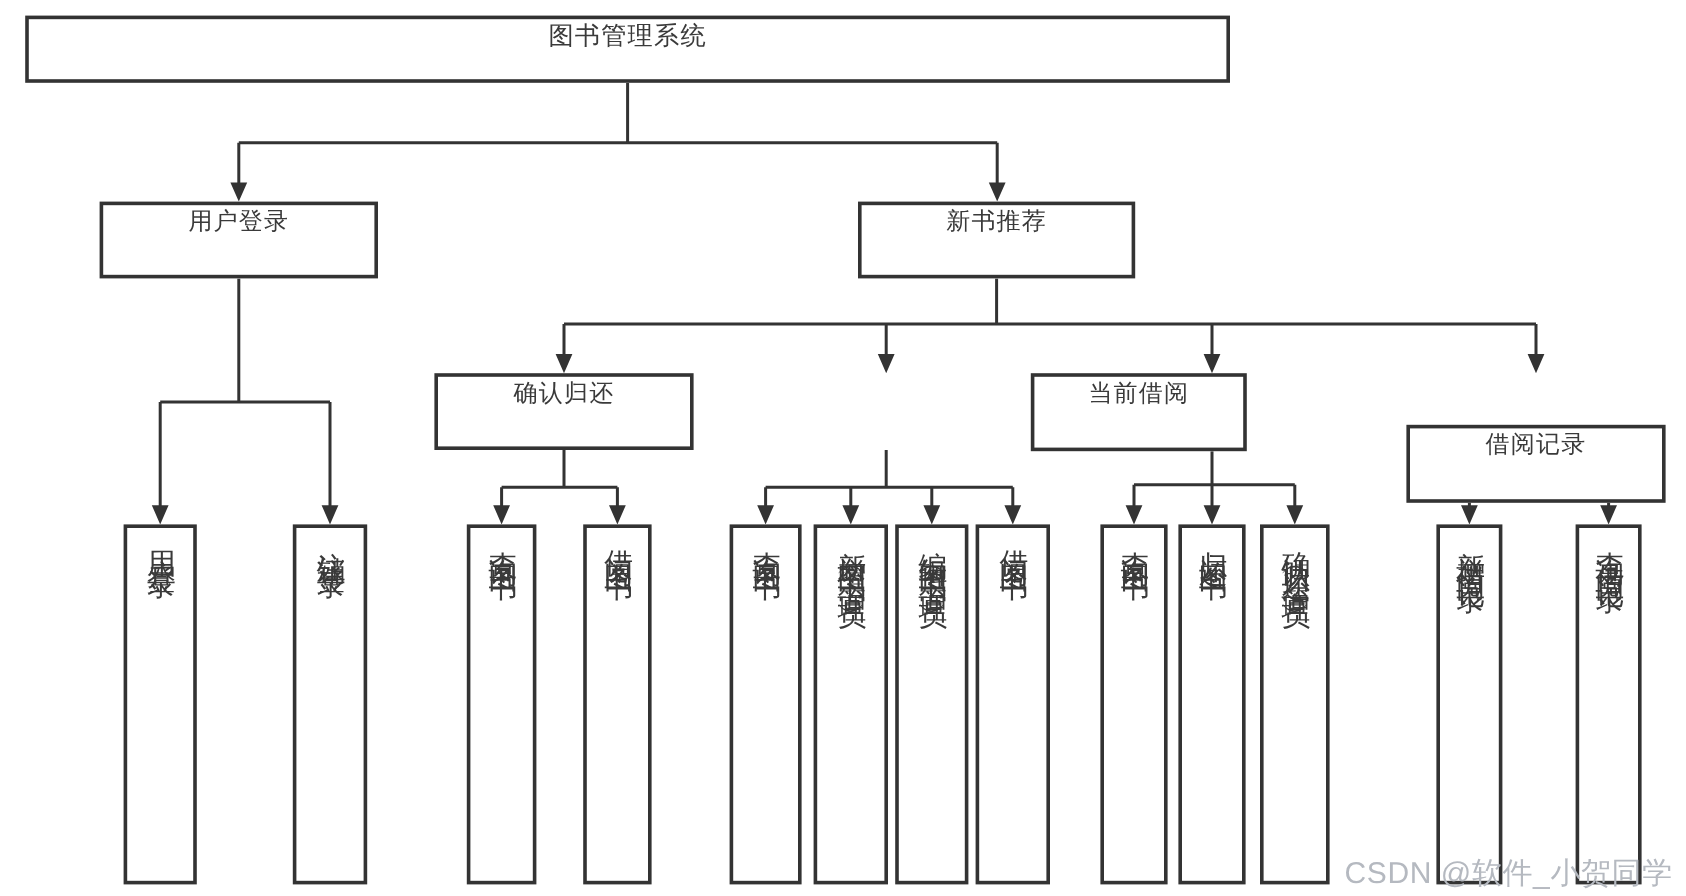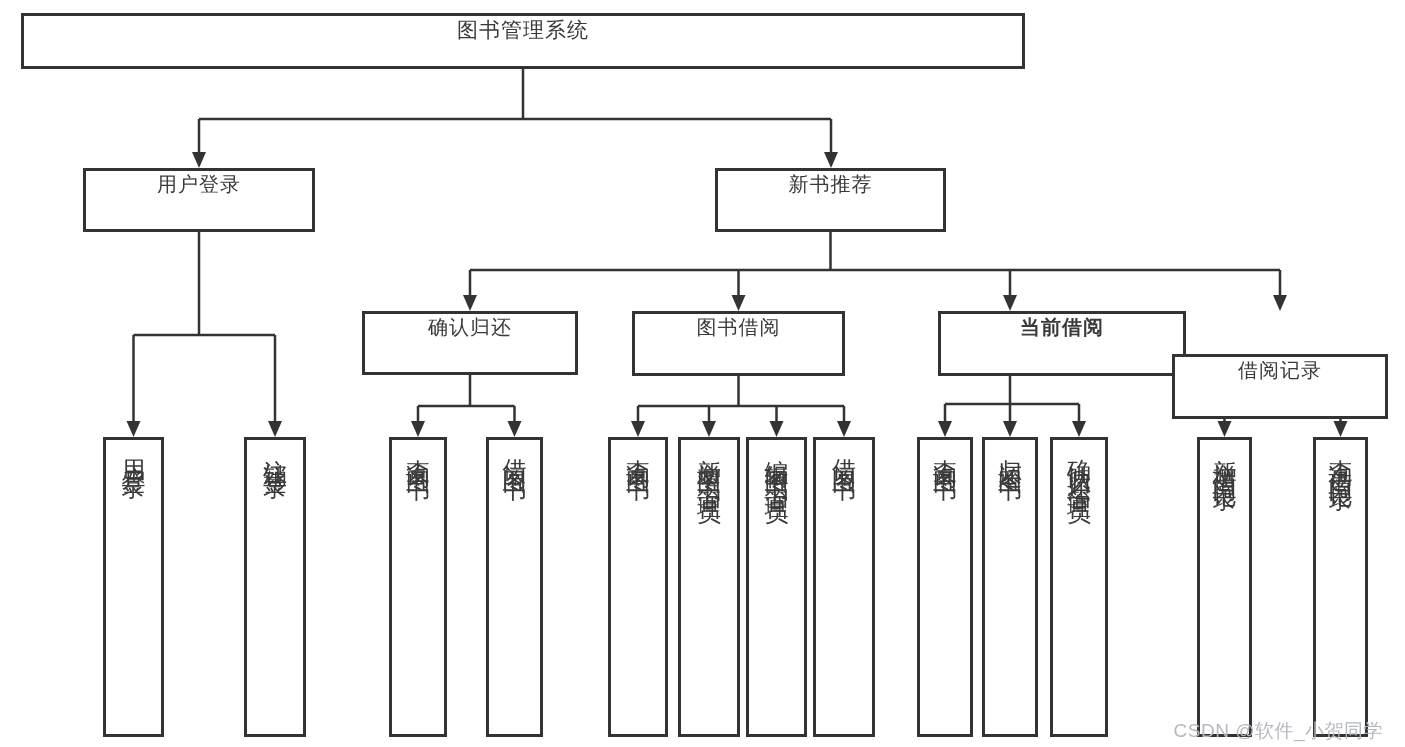--- a/index.html
+++ b/index.html
@@ -35,39 +35,39 @@
     line-height:1;
     font-size:24px;
     letter-spacing:6px;
     white-space:nowrap;
   }
   .n-root{left:21px;top:13px;width:1004px;height:56px;}
   .n-l2a{left:83px;top:168px;width:232px;height:64px;}
   .n-l2b{left:715px;top:168px;width:231px;height:64px;}
   .n-g1{left:362px;top:311px;width:216px;height:64px;}
   .n-g2{left:632px;top:311px;width:213px;height:65px;}
-  .n-g3{left:938px;top:311px;width:248px;height:65px;font-weight:bold;}
+  .n-g3{left:859px;top:311px;width:180px;height:65px;}
   .n-g4{left:1172px;top:311px;width:216px;height:65px;margin-top:43px;}
   .n-u1{left:103px;width:61px;}
   .n-u2{left:244px;width:62px;}
   .n-n1{left:389px;width:58px;}
   .n-n2{left:486px;width:57px;}
   .n-b1{left:608px;width:60px;}
   .n-b2{left:678px;width:62px;}
   .n-b3{left:746px;width:61px;}
   .n-b4{left:813px;width:62px;}
   .n-c1{left:917px;width:56px;}
   .n-c2{left:982px;width:56px;}
   .n-c3{left:1050px;width:58px;}
   .n-r1{left:1197px;width:55px;}
   .n-r2{left:1313px;width:55px;}
   .watermark{
     position:absolute;
-    right:22px;bottom:3px;
-    font-size:19px;
+    right:11px;bottom:3px;
+    font-size:25px;
     color:var(--watermark);
     letter-spacing:0.5px;
     z-index:5;
     white-space:nowrap;
   }
 </style>
 </head>
 <body>
 
 <div class="stage">
@@ -95,23 +95,20 @@
 
   <div class="node h-node n-l2a">
     <span>用户登录</span>
   </div>
   <div class="node h-node n-l2b">
     <span>新书推荐</span>
   </div>
 
   <div class="node h-node n-g1">
     <span>确认归还</span>
-  </div>
-  <div class="node h-node n-g2">
-    <span>图书借阅</span>
   </div>
   <div class="node h-node n-g3">
     <span>当前借阅</span>
   </div>
   <div class="node h-node n-g4">
     <span>借阅记录</span>
   </div>
 
   <div class="node v-node n-u1">
     <span>用户登录</span>

